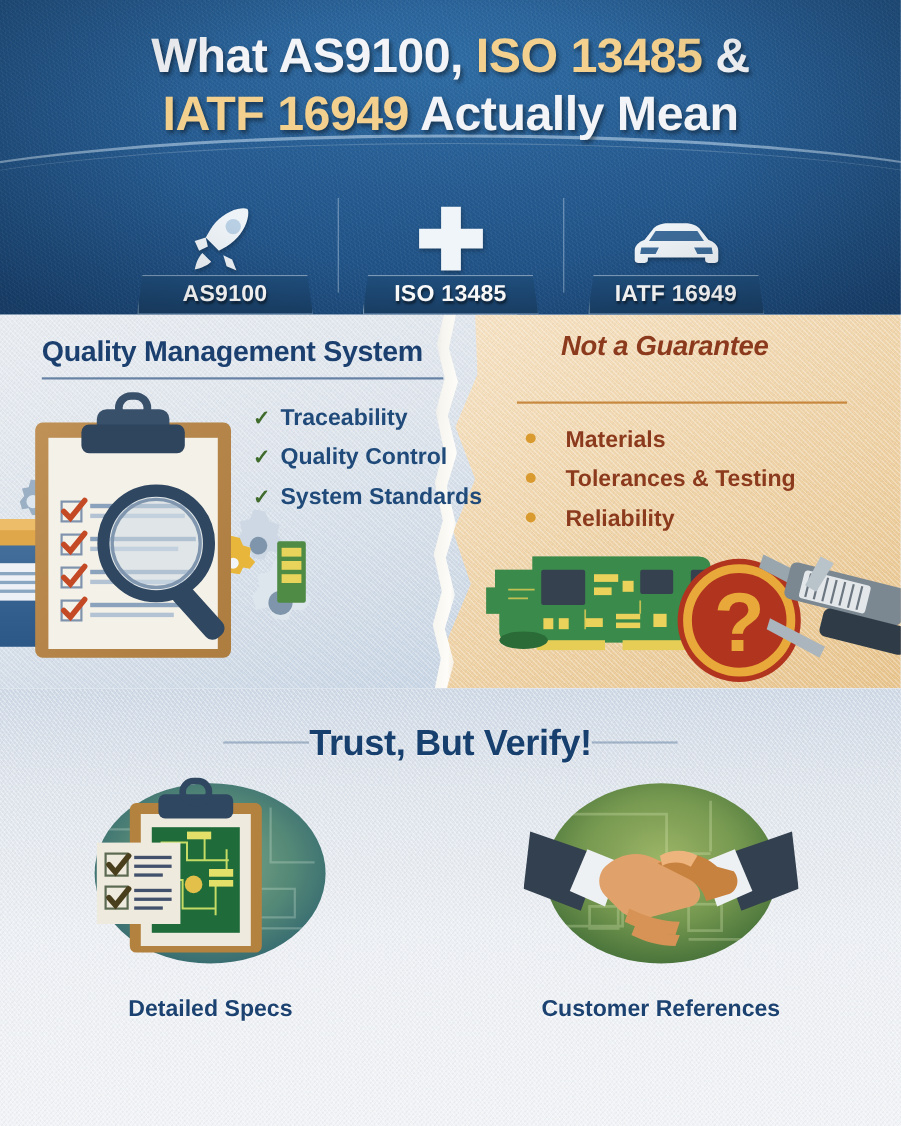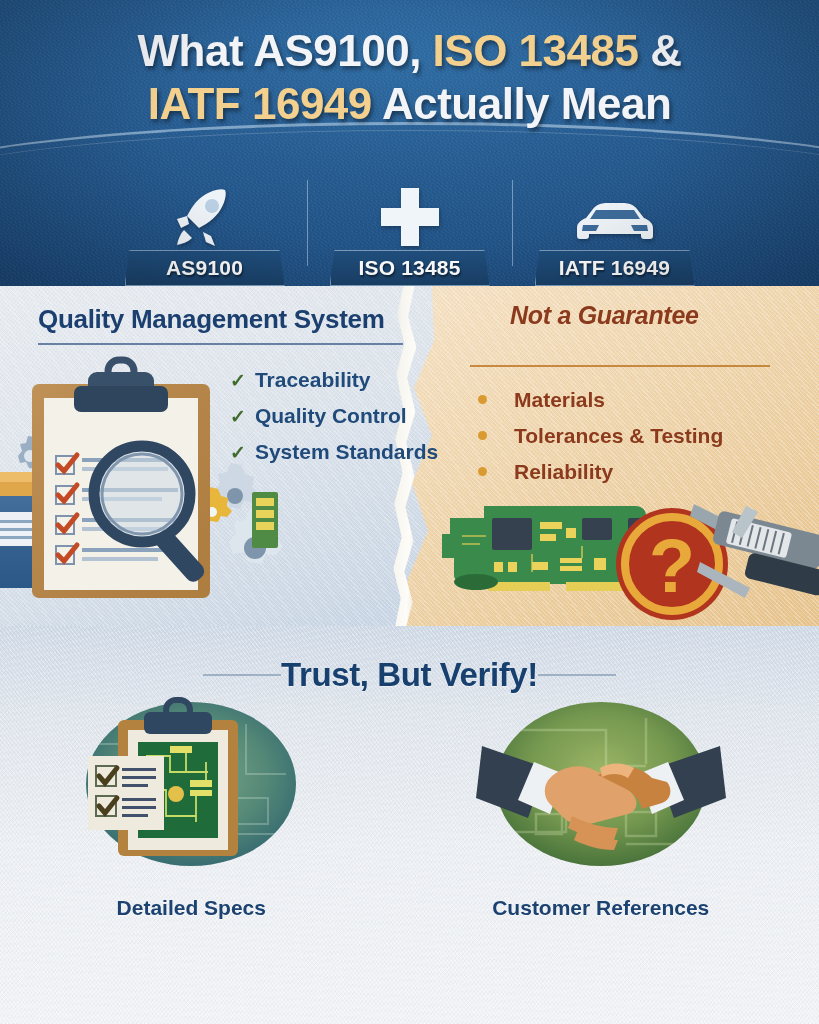--- a/index.html
+++ b/index.html
@@ -161,21 +161,21 @@
   .verify-row {
     position:absolute; left:0; top:30px; width:819px;
     display:flex; align-items:center; justify-content:center; 
   }
   .vr-line { width:78px; height:2px; background:#6e89a6; opacity:.55; }
   .verify-title {
     font-size:33px; font-weight:bold; color:#17406f; letter-spacing:-.4px;
     text-shadow:0 1px 1px rgba(255,255,255,.5);
     white-space:nowrap;
   }
-  .cards { position:absolute; left:0; top:68px; width:792px; height:260px; display:flex;gap:27px; }
+  .cards { position:absolute; left:0; top:78px; width:792px; height:260px; display:flex;gap:27px; }
   .card { flex:1; display:flex; flex-direction:column; align-items:center; }
   .card-art { width:250px; height:180px; position:relative; }
   .card-label {
     margin-top:22px; font-size:21px; font-weight:bold; color:#1b4270; white-space:nowrap;
     text-shadow:0 1px 1px rgba(255,255,255,.55);
   }
 </style>
 </head>
 <body>
 

